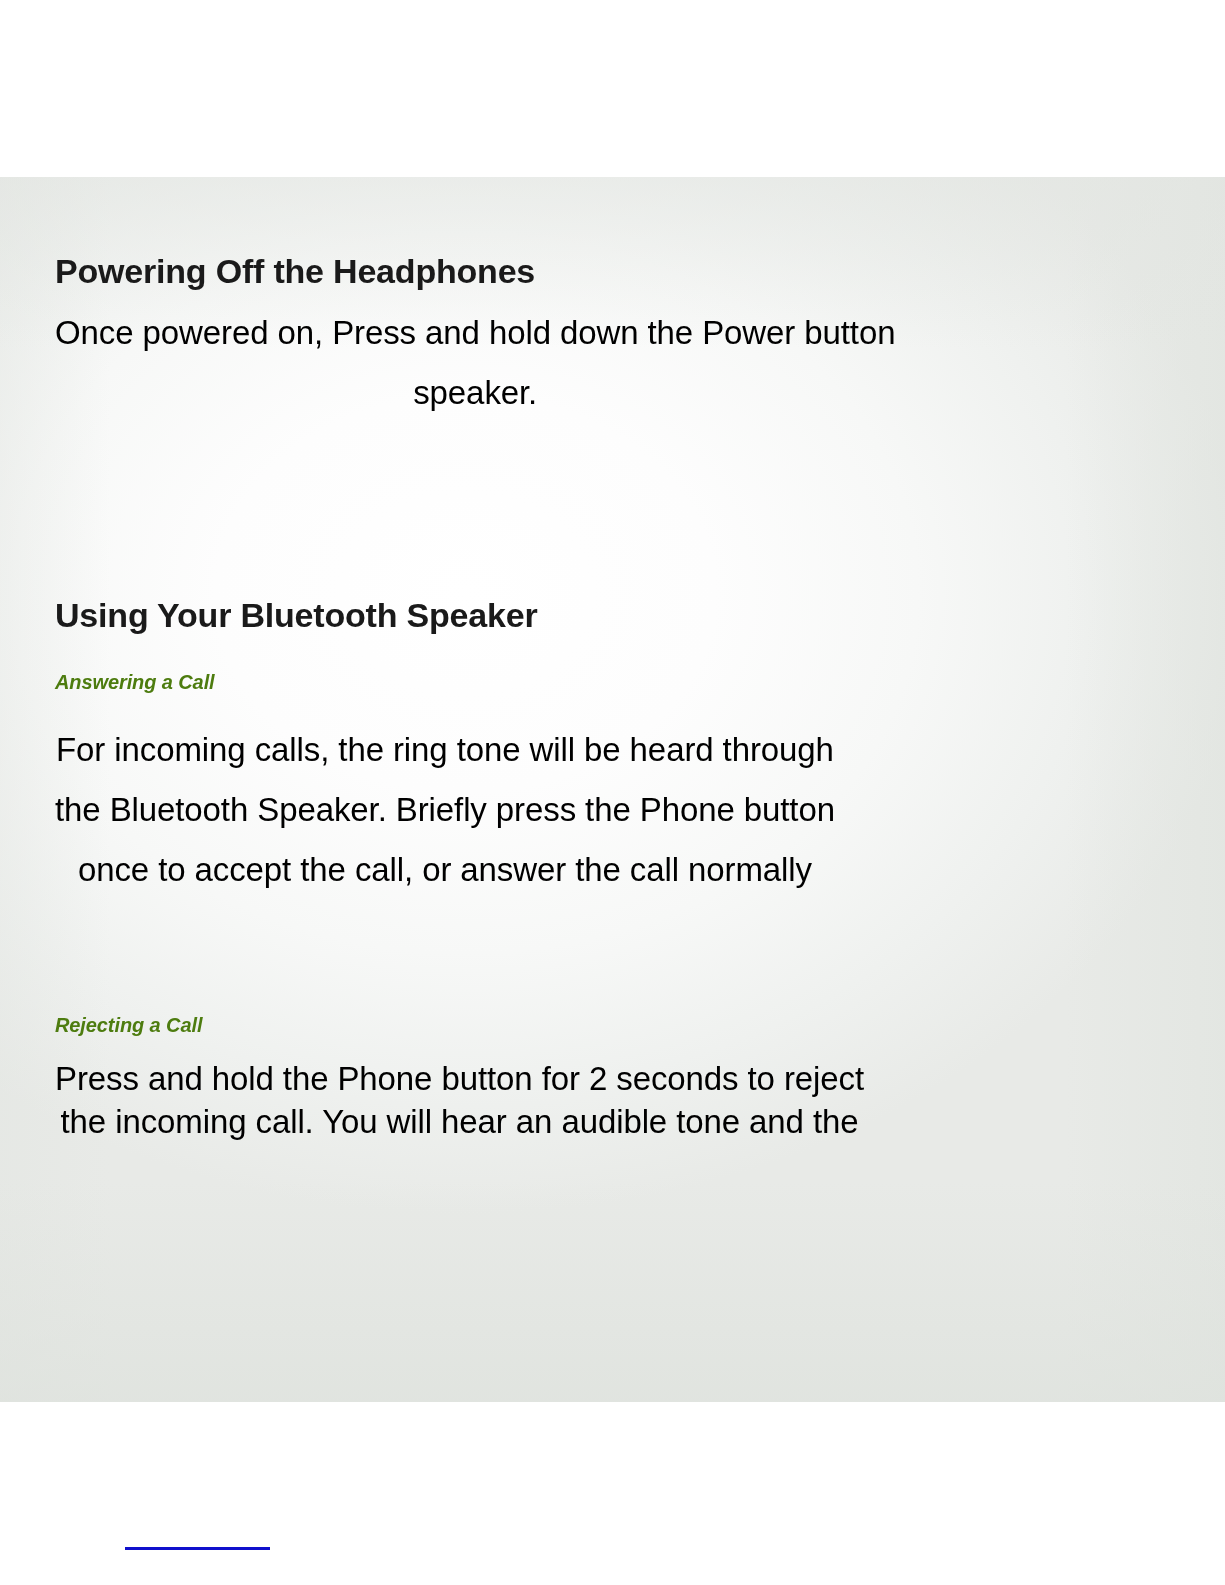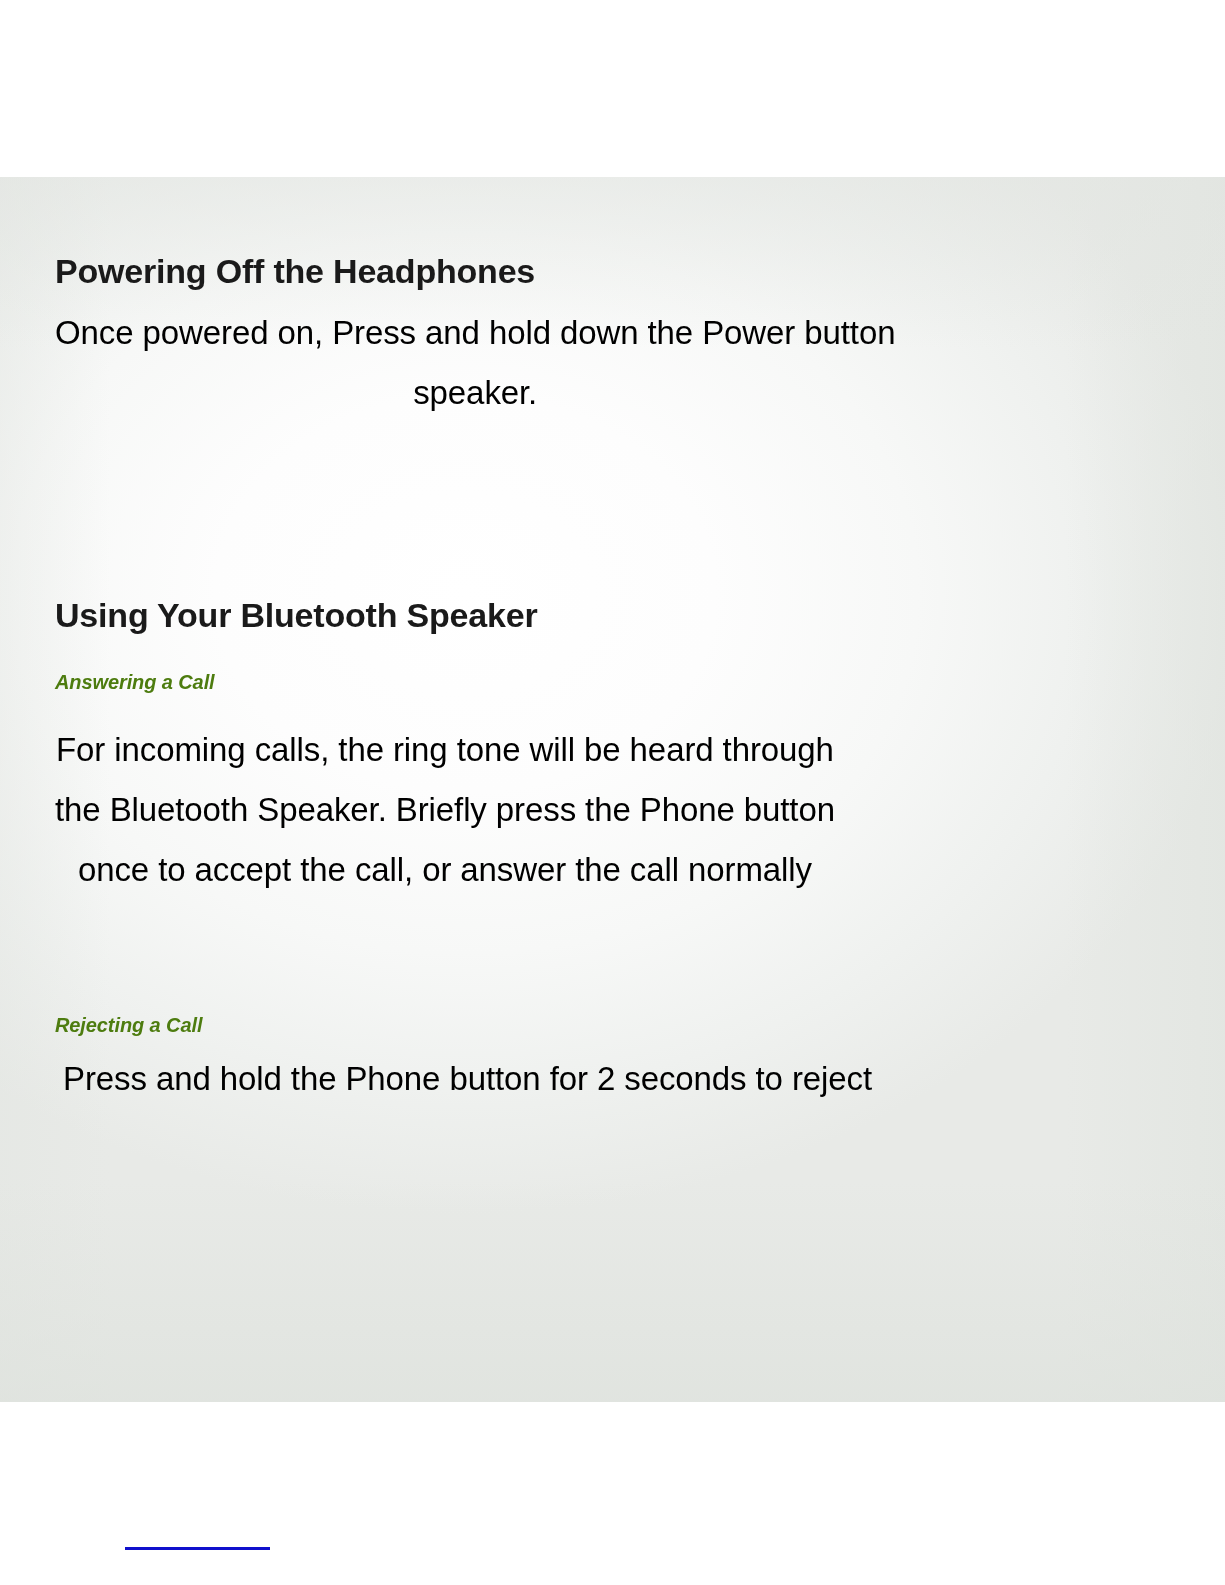--- a/index.html
+++ b/index.html
@@ -98,21 +98,21 @@
   
   #blk-power-off-heading { position: absolute; left: 0; top: 77px; }
   #blk-power-off-body    { position: absolute; left: 0; top: 126px; }
 
   #blk-using-heading     { position: absolute; left: 0; top: 394px; margin-top: 27px; }
 
   #blk-answer-heading    { position: absolute; left: 0; top: 495px; }
   #blk-answer-body       { position: absolute; left: 0; top: 543px; }
 
   #blk-reject-heading    { position: absolute; left: 0; top: 838px; }
-  #blk-reject-body       { position: absolute; left: 8px; top: 880px; }
+  #blk-reject-body       { position: absolute; left: 0; top: 880px; }
 
   
   #link-underline {
     position: absolute;
     left: 125px;
     top: 1547px;
     width: 145px;
     height: 3px;
     background: #1010cc;
   }
@@ -153,20 +153,21 @@
       </p>
     </div>
 
     <div id="blk-reject-heading">
       <h3 class="h-sub">Rejecting a Call</h3>
     </div>
 
     <div id="blk-reject-body">
       <p class="body-text tight">
         <span class="ln">Press and hold the Phone button for 2 seconds to reject</span>
+        <span class="ln">the incoming call. You will hear an audible tone and the</span>
       </p>
     </div>
 
   </div>
 
   <div id="link-underline"></div>
 
 </div>
 
 </body></html>

